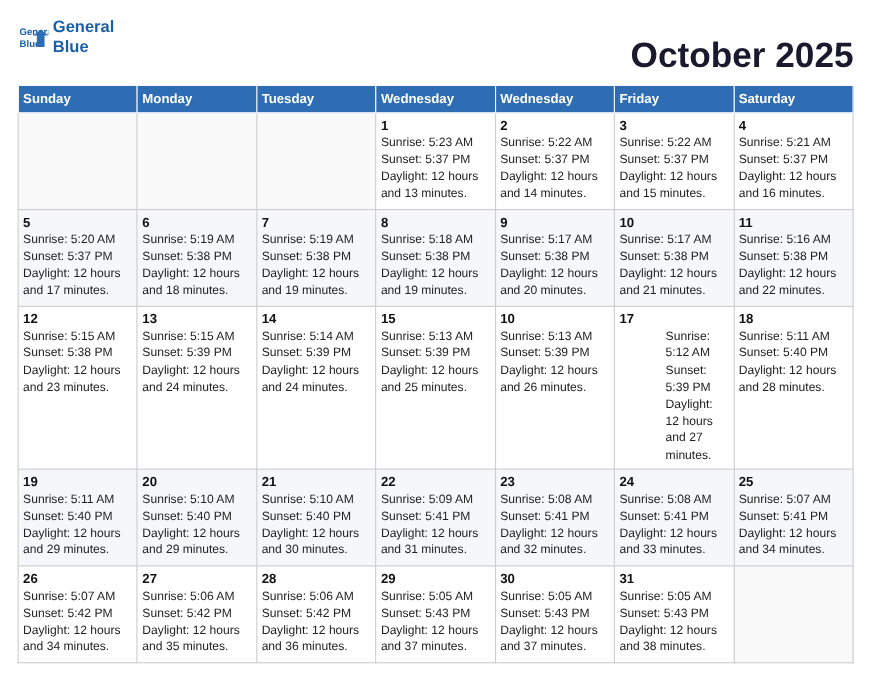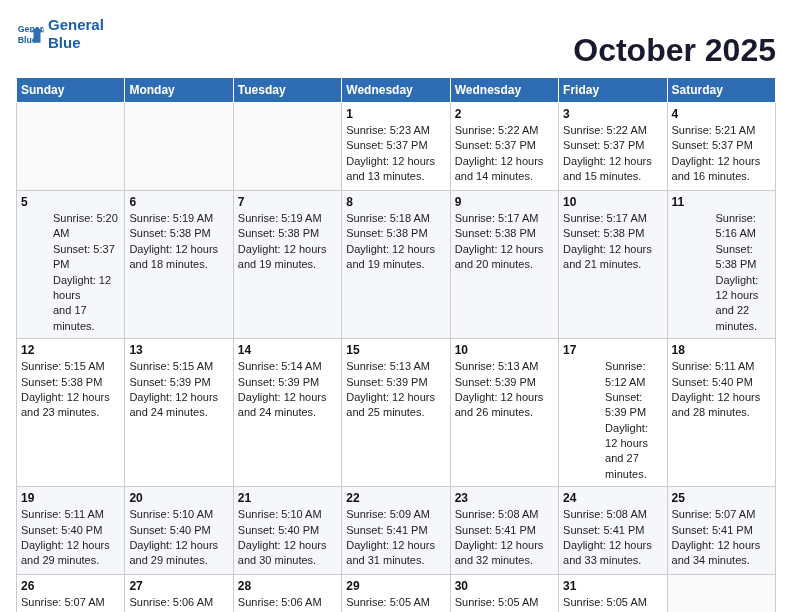--- a/index.html
+++ b/index.html
@@ -155,21 +155,21 @@
           <span class="day-num">4</span>
           <div class="cell-info" style="white-space: pre-line;">Sunrise: 5:21 AM
 Sunset: 5:37 PM
 Daylight: 12 hours
 and 16 minutes.</div>
         </td>
       </tr>
       <tr>
         <td>
           <span class="day-num">5</span>
-          <div class="cell-info" style="white-space: pre-line; margin-left: 32px;">Sunrise: 5:20 AM
+          <div class="cell-info" style="white-space: pre-line;">Sunrise: 5:20 AM
 Sunset: 5:37 PM
 Daylight: 12 hours
 and 17 minutes.</div>
         </td>
         <td>
           <span class="day-num">6</span>
           <div class="cell-info" style="white-space: pre-line;">Sunrise: 5:19 AM
 Sunset: 5:38 PM
 Daylight: 12 hours
 and 18 minutes.</div>
@@ -197,21 +197,21 @@
         </td>
         <td>
           <span class="day-num">10</span>
           <div class="cell-info" style="white-space: pre-line;">Sunrise: 5:17 AM
 Sunset: 5:38 PM
 Daylight: 12 hours
 and 21 minutes.</div>
         </td>
         <td>
           <span class="day-num">11</span>
-          <div class="cell-info" style="white-space: pre-line; margin-left: 44px;">Sunrise: 5:16 AM
+          <div class="cell-info" style="white-space: pre-line;">Sunrise: 5:16 AM
 Sunset: 5:38 PM
 Daylight: 12 hours
 and 22 minutes.</div>
         </td>
       </tr>
       <tr>
         <td>
           <span class="day-num">12</span>
           <div class="cell-info" style="white-space: pre-line;">Sunrise: 5:15 AM
 Sunset: 5:38 PM

